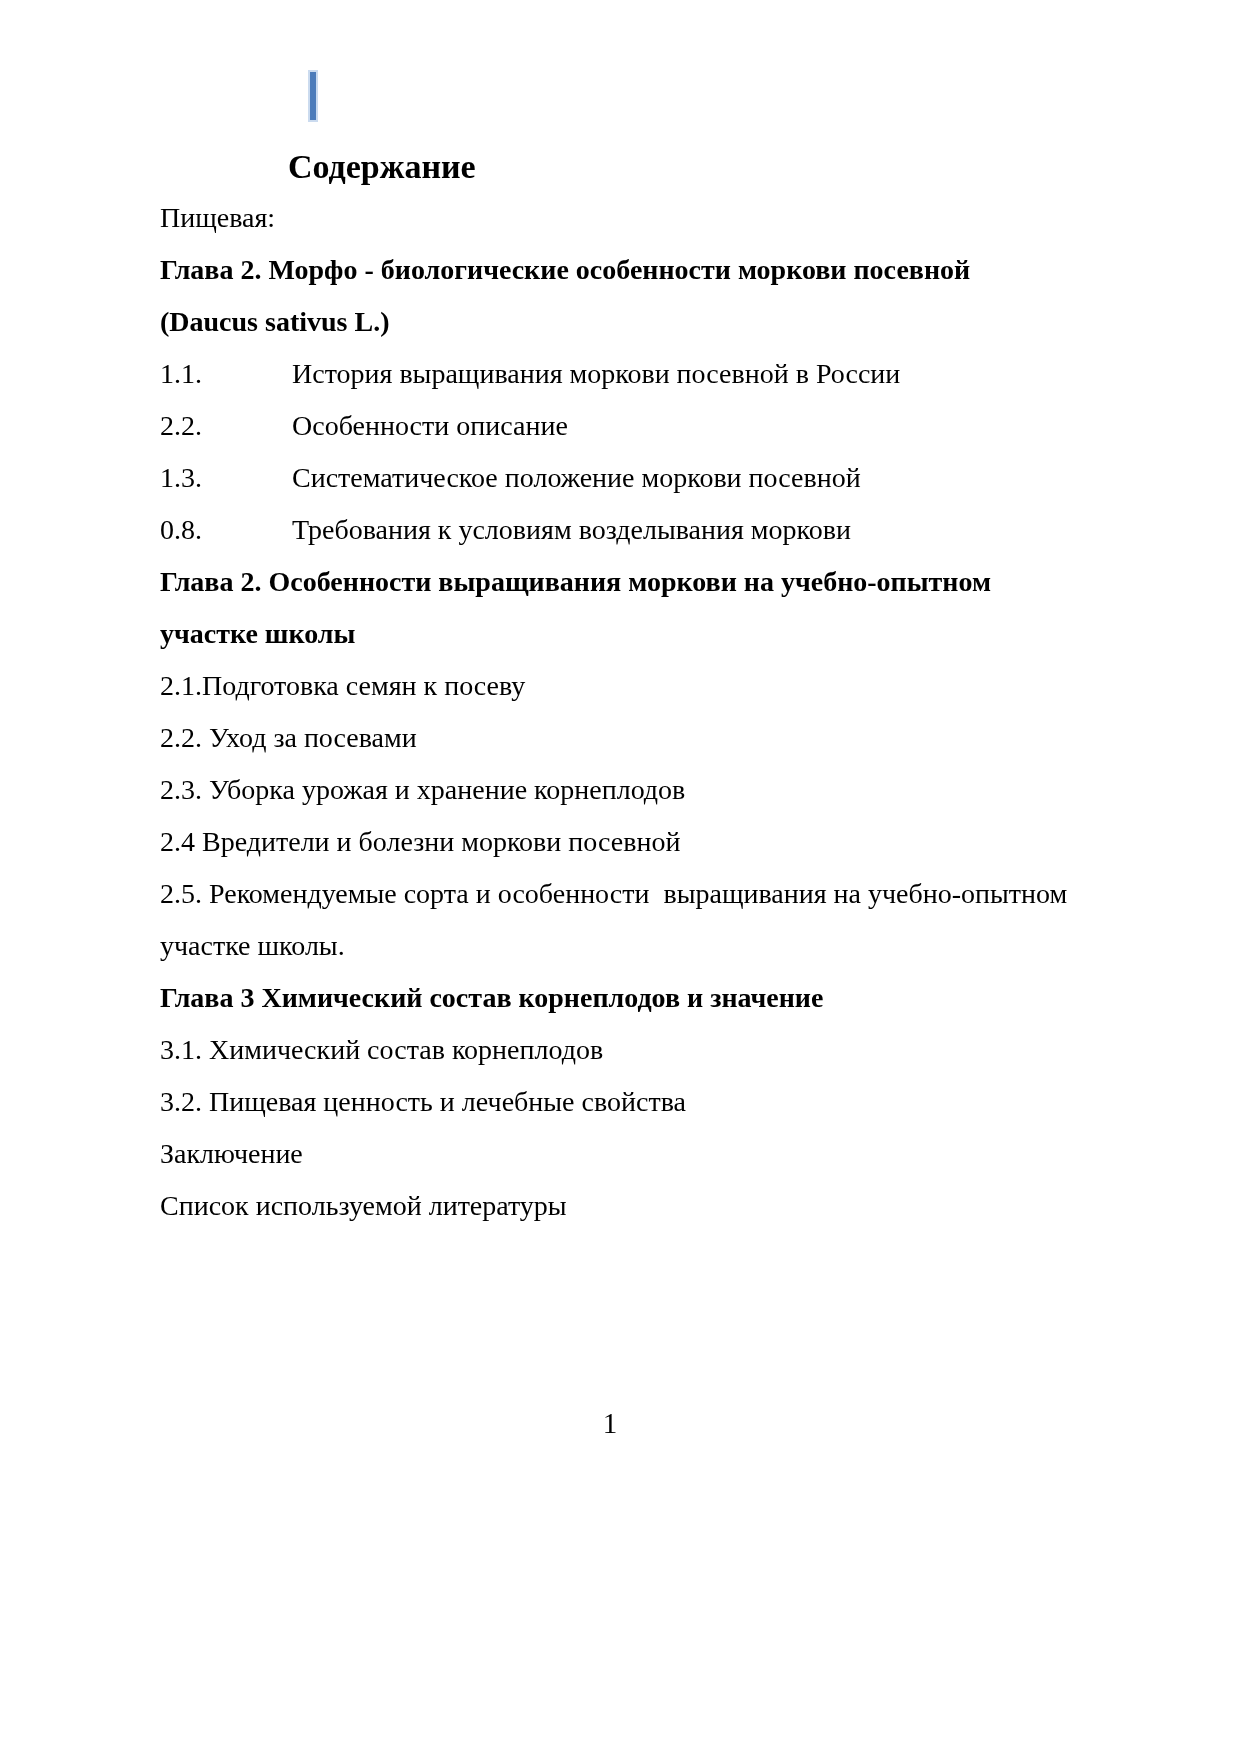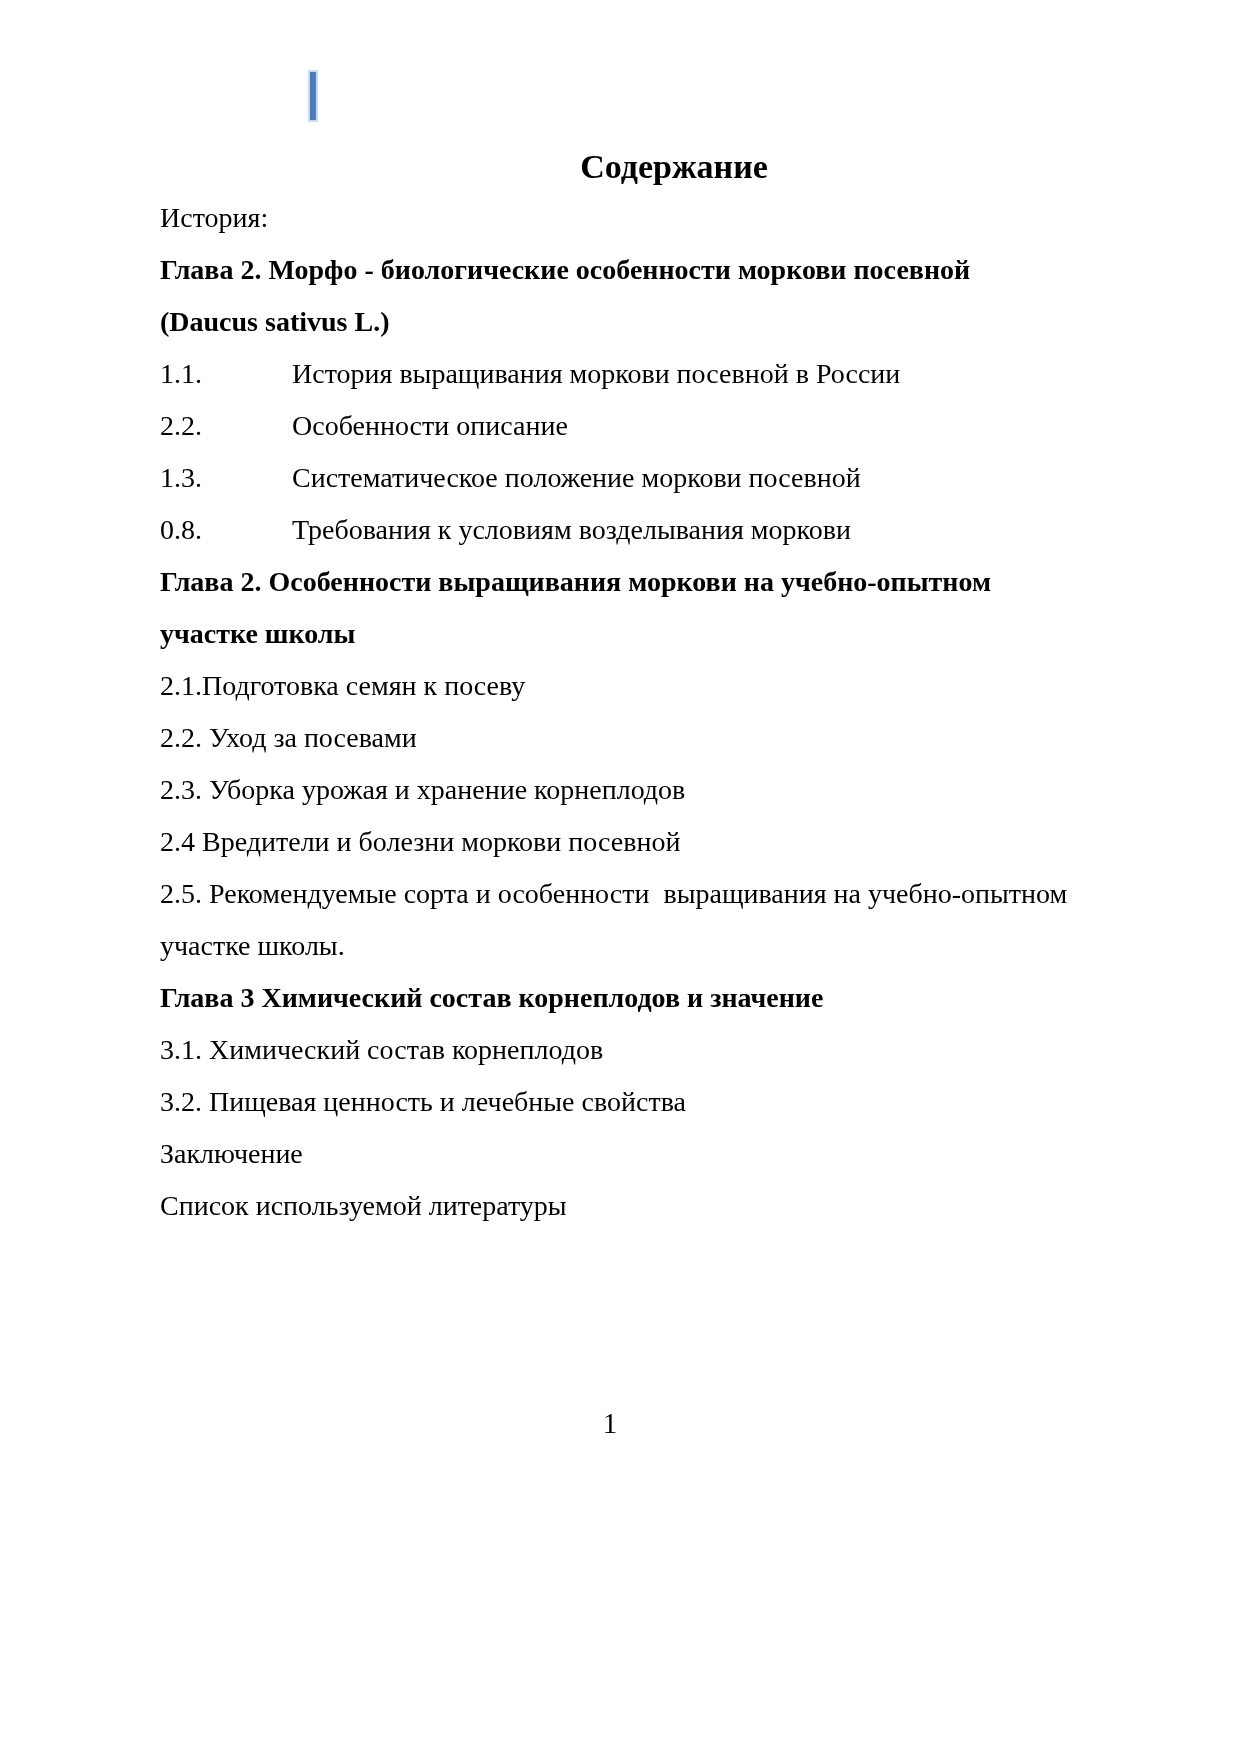--- a/index.html
+++ b/index.html
@@ -30,21 +30,20 @@
     left: 160px;
     top: 142px;
     width: 900px;
   }
   .title {
     margin: 0 0 0 0;
     padding-left: 128px;
     font-size: 34px;
     font-weight: bold;
     line-height: 50px;
-    text-align: center;
     white-space: pre;
   }
   .line {
     margin: 0;
     font-size: 28px;
     line-height: 52px;
     white-space: pre;
   }
   .line.bold {
     font-weight: bold;
@@ -68,21 +67,21 @@
 </head>
 <body>
 
 <div class="page">
 
   <div class="caret"></div>
 
   <div class="content">
     <h1 class="title">Содержание</h1>
 
-    <p class="line">История:</p>
+    <p class="line">Пищевая:</p>
     <p class="line bold">Глава 2. Морфо - биологические особенности моркови посевной</p>
     <p class="line bold">(Daucus sativus L.)</p>
 
     <p class="line"><span class="num">1.1.</span><span>История выращивания моркови посевной в России</span></p>
     <p class="line"><span class="num">2.2.</span><span>Особенности описание</span></p>
     <p class="line"><span class="num">1.3.</span><span>Систематическое положение моркови посевной</span></p>
     <p class="line"><span class="num">0.8.</span><span>Требования к условиям возделывания моркови</span></p>
 
     <p class="line bold">Глава 2. Особенности выращивания моркови на учебно-опытном</p>
     <p class="line bold">участке школы</p>

